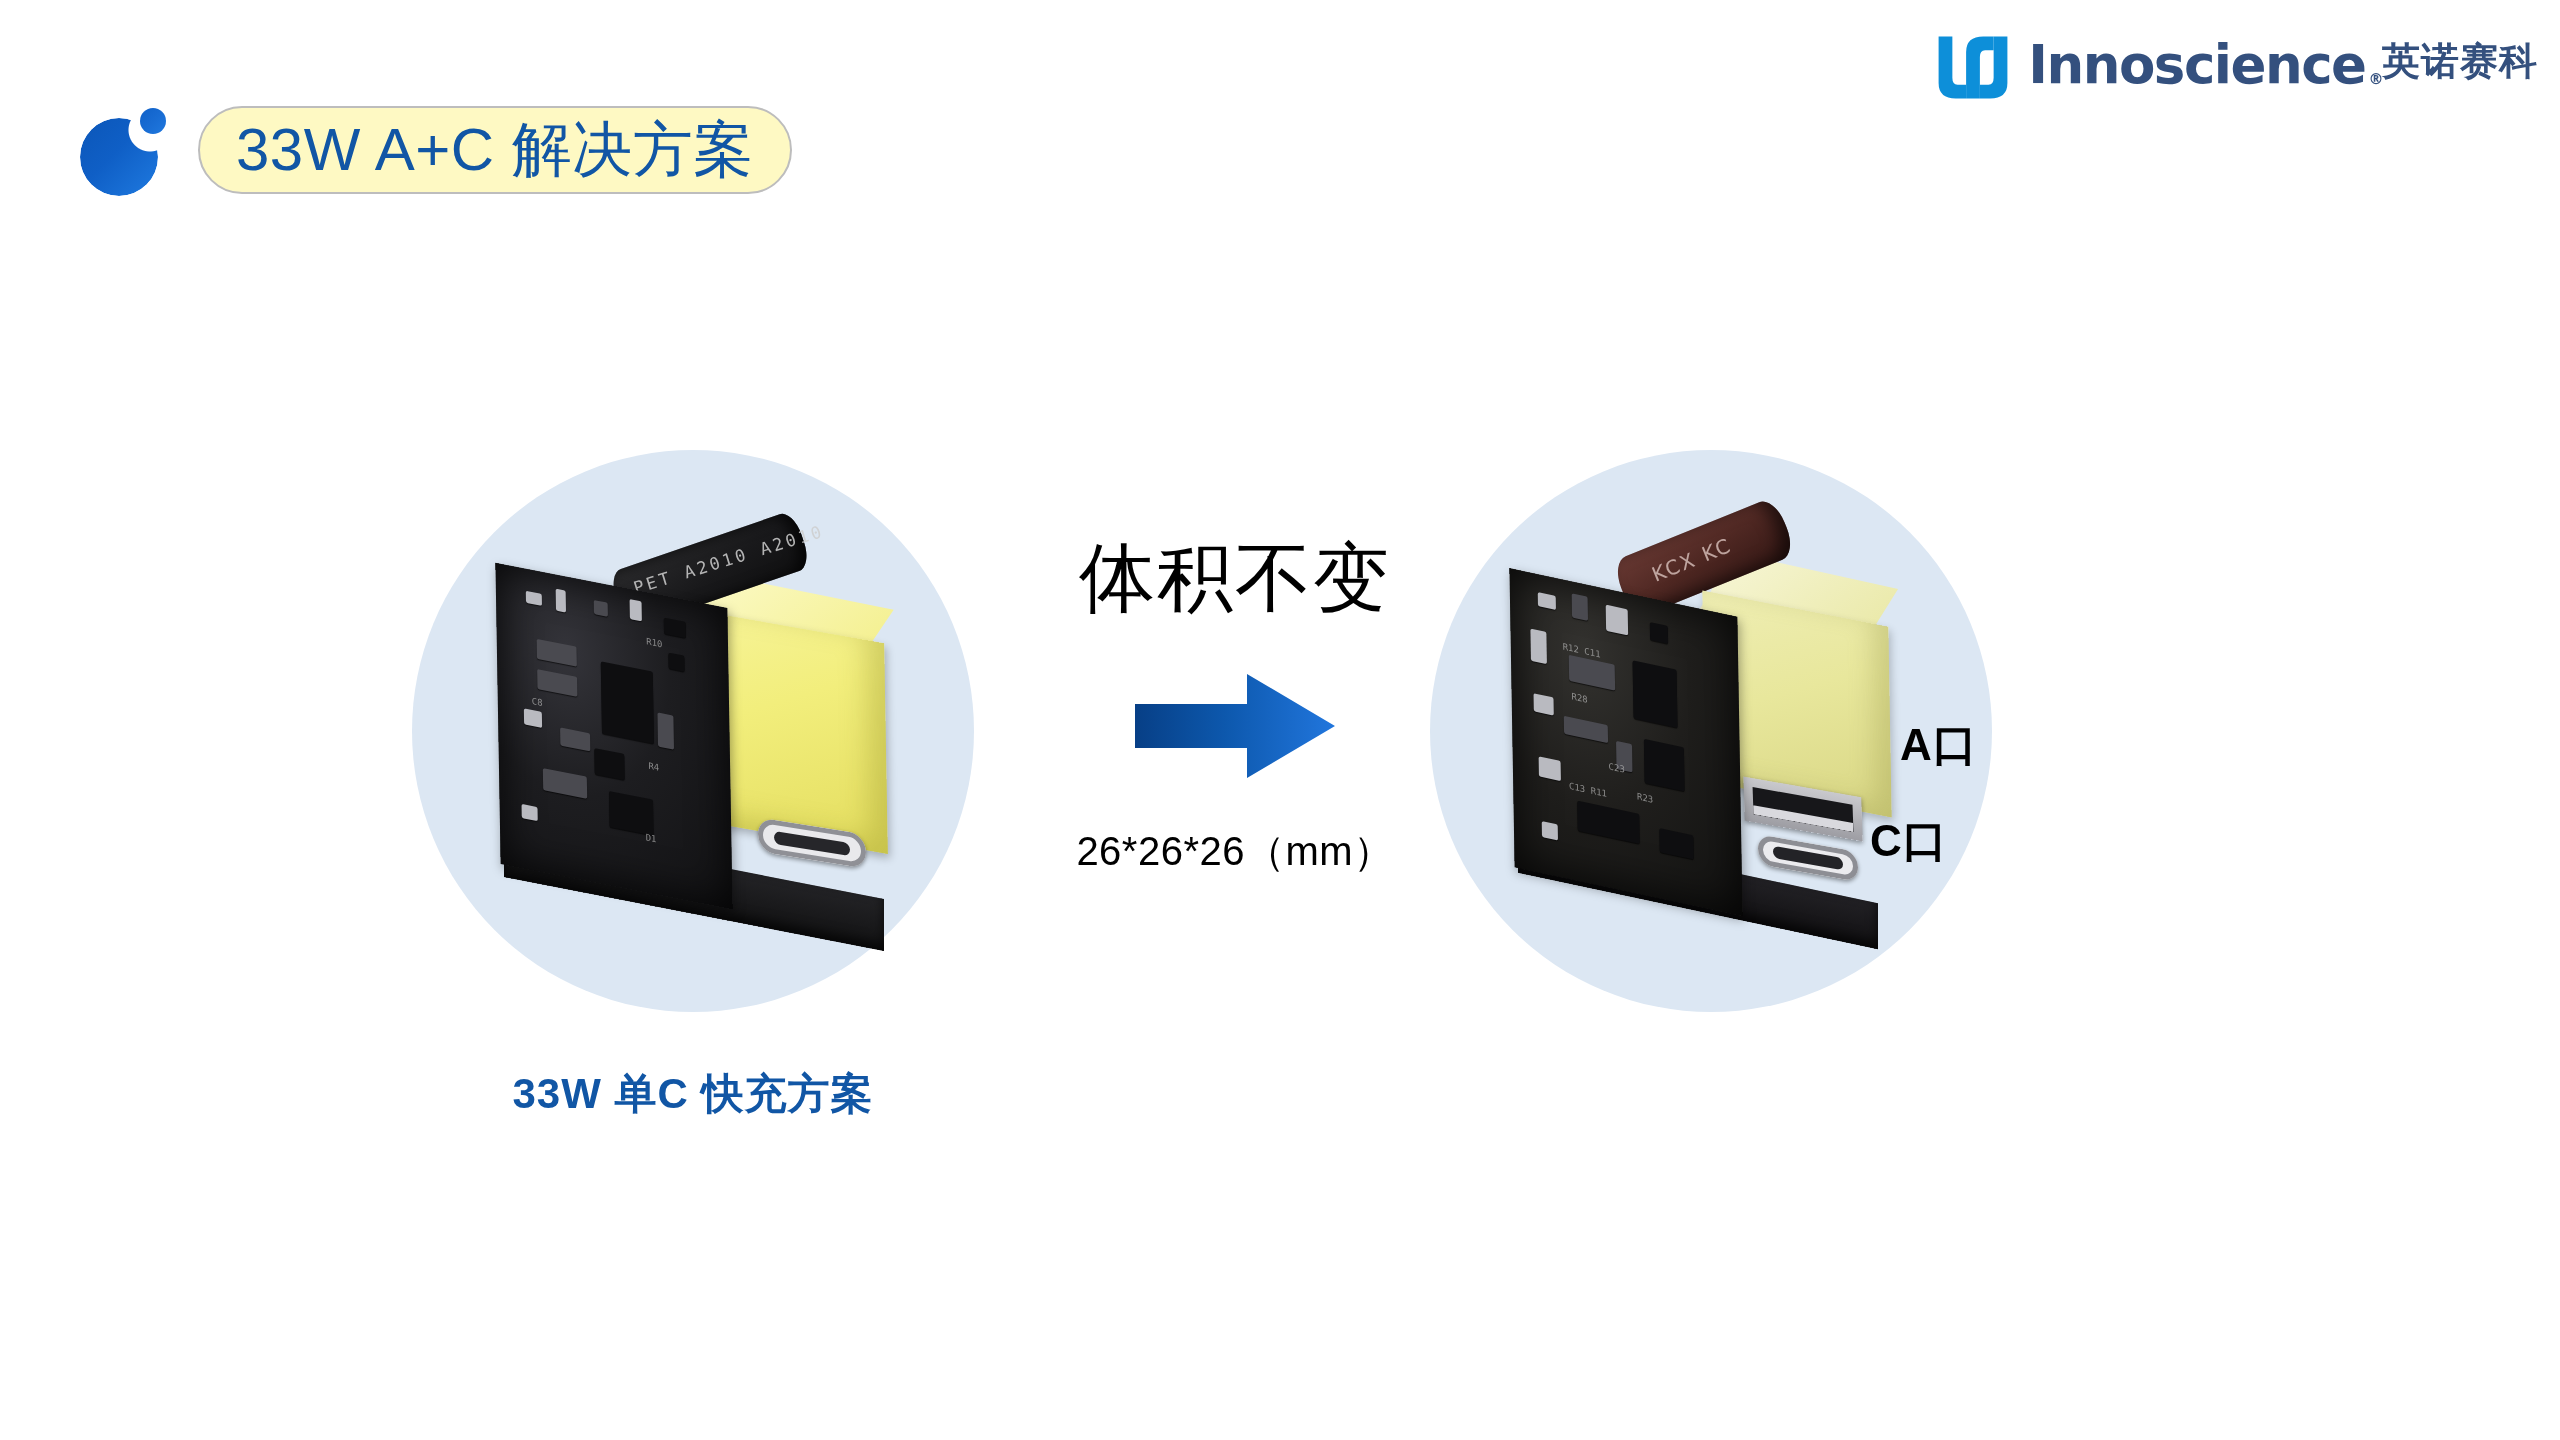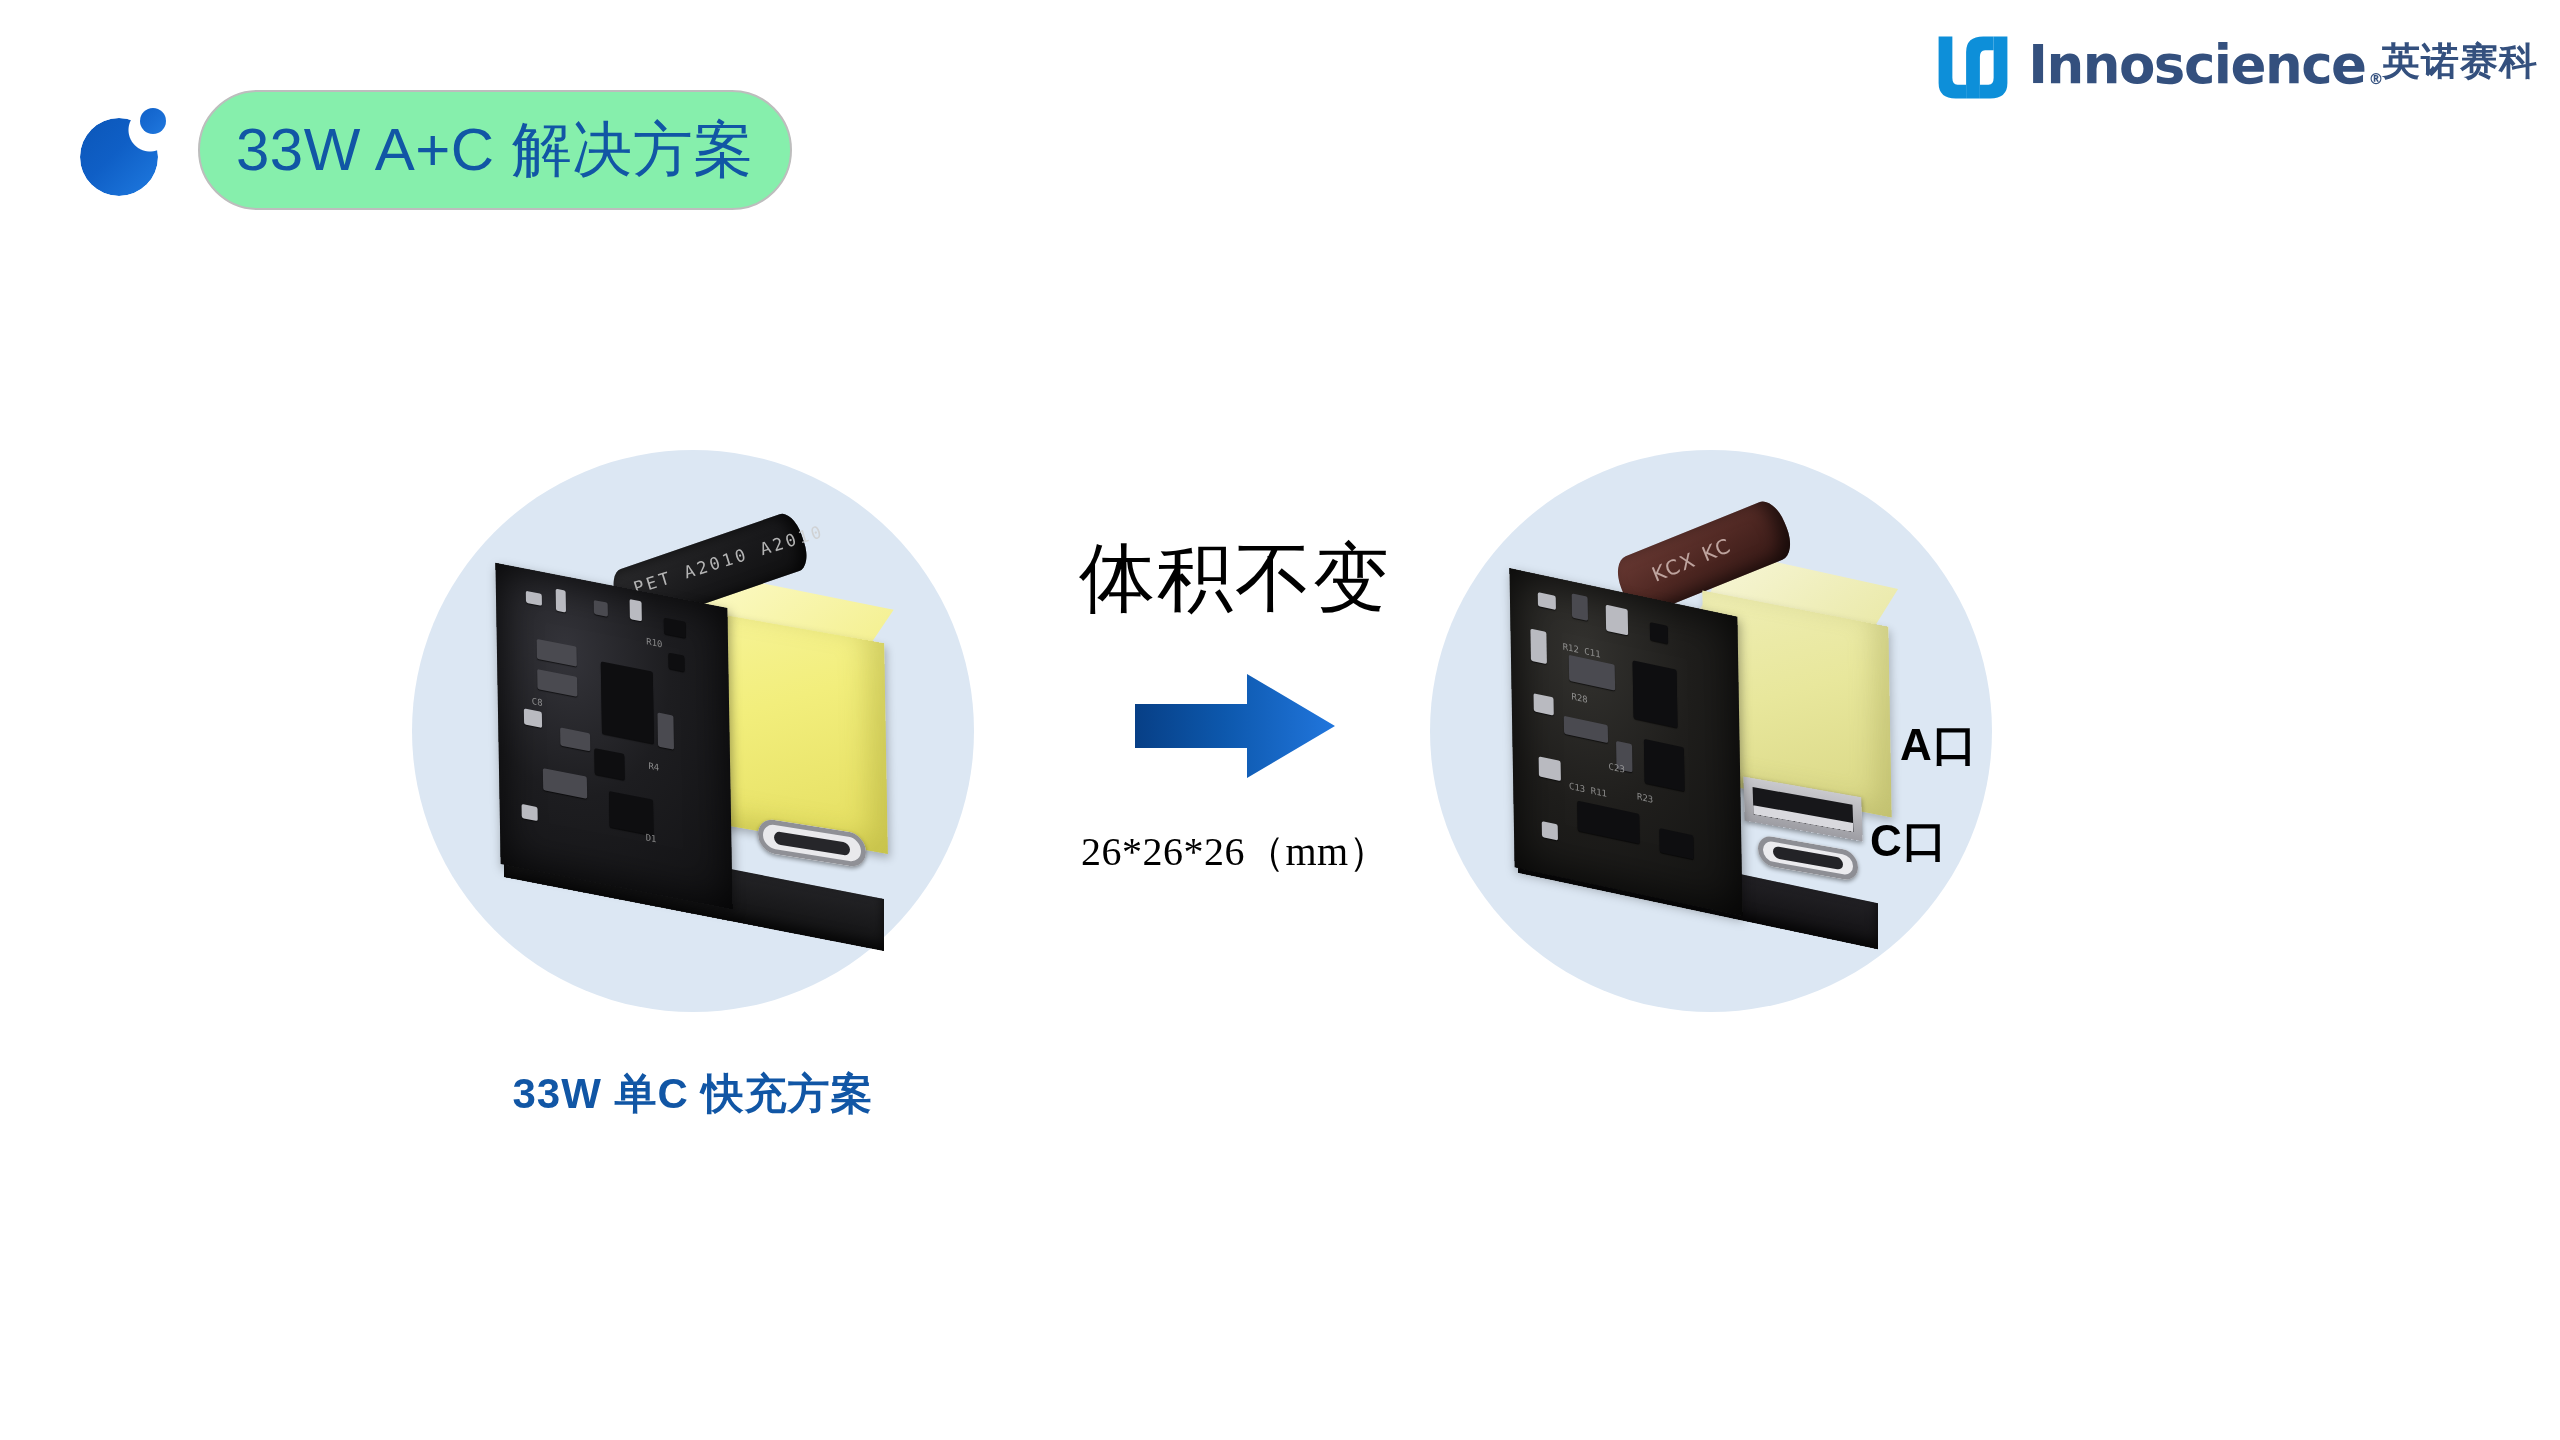--- a/index.html
+++ b/index.html
@@ -56,26 +56,26 @@
     top: 4px;
     width: 26px;
     height: 26px;
     border-radius: 50%;
     background: linear-gradient(135deg, #1060c8 0%, #2078de 100%);
   }
 
   .title-pill {
     border: 2.5px solid #bdbdbd;
     border-radius: 60px;
-    height: 120px;
+    height: 88px;
     padding: 0 36px;
     display: flex;
     align-items: center;
     box-sizing: border-box;
-    background: #86efac;
+    background: #fef9c3;
   }
   .title-text {
     font-size: 60px;
     line-height: 1;
     color: #1156a5;
     letter-spacing: 0.5px;
     white-space: nowrap;
   }
 
   
@@ -368,21 +368,20 @@
     display: flex;
     justify-content: center;
     align-items: center;
   }
   .mid-dims {
     margin-top: 44px;
     font-size: 40px;
     color: #000000;
     letter-spacing: 0.5px;
     white-space: nowrap;
-    font-family: Liberation Serif, serif;
   }
 </style>
 </head>
 <body>
 
 <div class="slide">
 
   <div class="title-row">
     <div class="bullet-mark">
       <div class="big-dot"></div>

